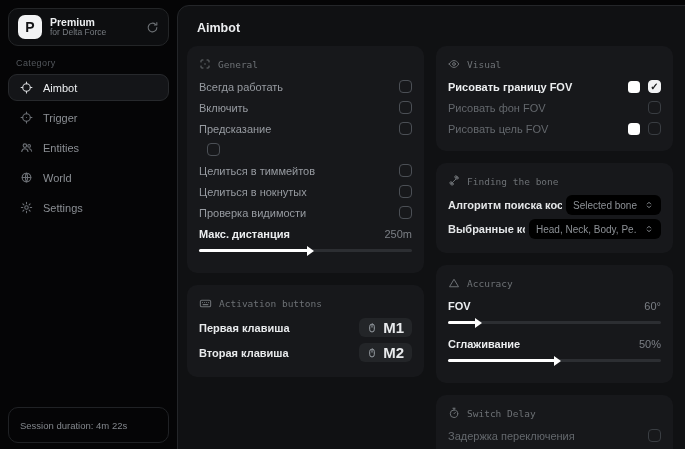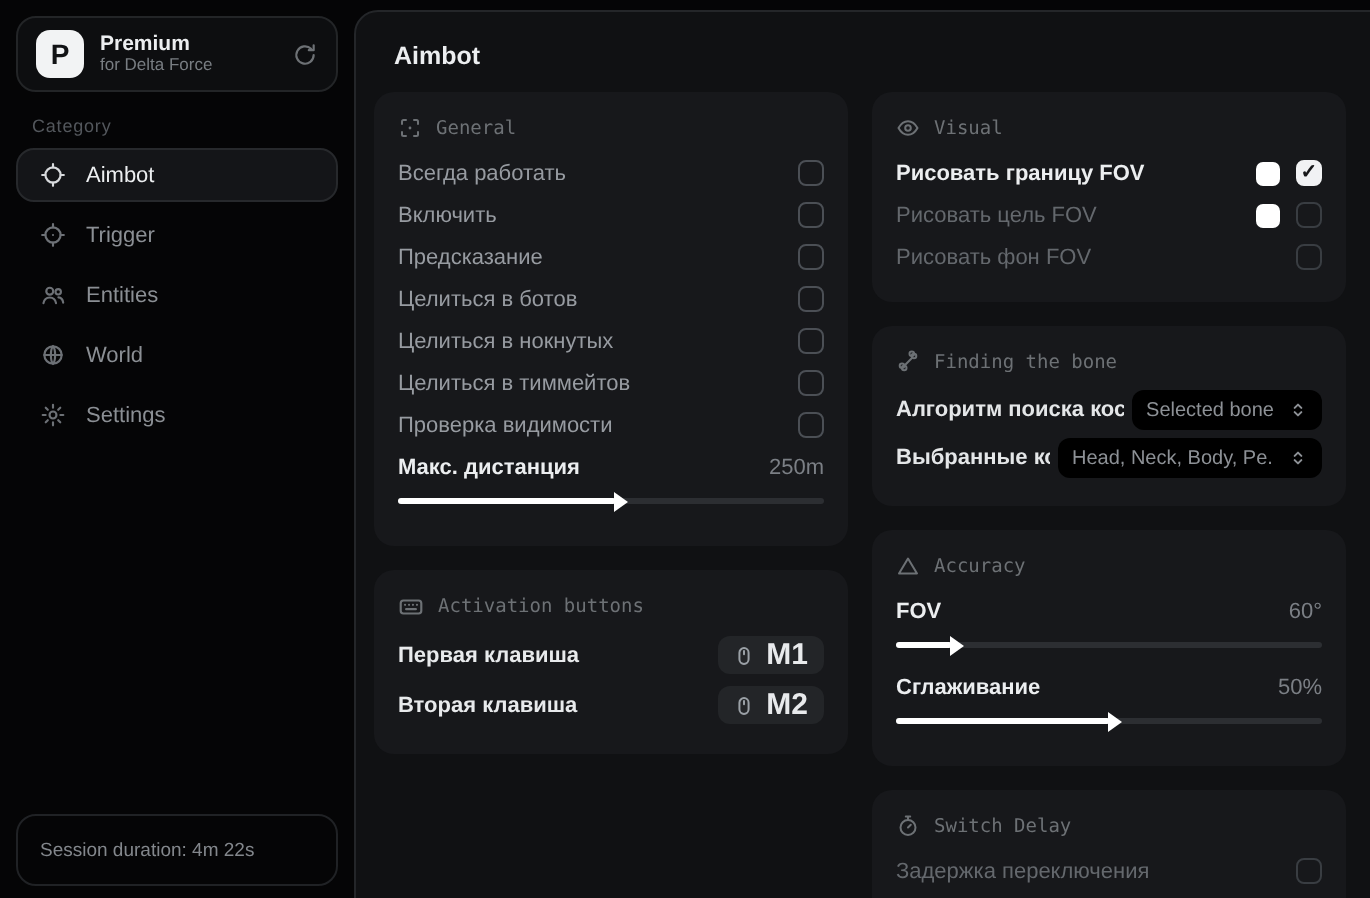--- a/index.html
+++ b/index.html
@@ -157,29 +157,28 @@
           </div>
         <div class="row">
             <span class="lbl">Включить</span>
             <span class="checkbox"></span>
           </div>
         <div class="row">
             <span class="lbl">Предсказание</span>
             <span class="checkbox"></span>
           </div>
         <div class="row">
-            <span class="lbl">Целиться в ботов</span>
+            <span class="checkbox"></span>
+          </div>
+        <div class="row">
+            <span class="lbl">Целиться в тиммейтов</span>
             <span class="checkbox"></span>
           </div>
         <div class="row">
             <span class="lbl">Целиться в нокнутых</span>
-            <span class="checkbox"></span>
-          </div>
-        <div class="row">
-            <span class="lbl">Целиться в тиммейтов</span>
             <span class="checkbox"></span>
           </div>
         <div class="row">
             <span class="lbl">Проверка видимости</span>
             <span class="checkbox"></span>
           </div>
         <div class="row bright">
             <span class="lbl">Макс. дистанция</span>
             <span class="val">250m</span>
           </div>
@@ -238,26 +237,26 @@
           <span>Visual</span>
         </div>
         <div class="row bright">
           <span class="lbl">Рисовать границу FOV</span>
           <span class="swatch"></span>
           <span class="checkbox checked">
               <span class="mark">✓</span>
             </span>
         </div>
         <div class="row dim">
+          <span class="lbl">Рисовать фон FOV</span>
+          <span class="checkbox"></span>
+        </div>
+        <div class="row dim">
           <span class="lbl">Рисовать цель FOV</span>
           <span class="swatch"></span>
-          <span class="checkbox"></span>
-        </div>
-        <div class="row dim">
-          <span class="lbl">Рисовать фон FOV</span>
           <span class="checkbox"></span>
         </div>
       </div>
 
       <div class="panel">
         <div class="p-head">
           <span>
               <svg width="12" height="12" viewBox="0 0 24 24" fill="none" stroke="currentColor" stroke-width="2" stroke-linecap="round">
                 <path d="M8.3 15.7l7.4-7.4"></path>
                 <circle cx="6" cy="15.8" r="2.3"></circle>

